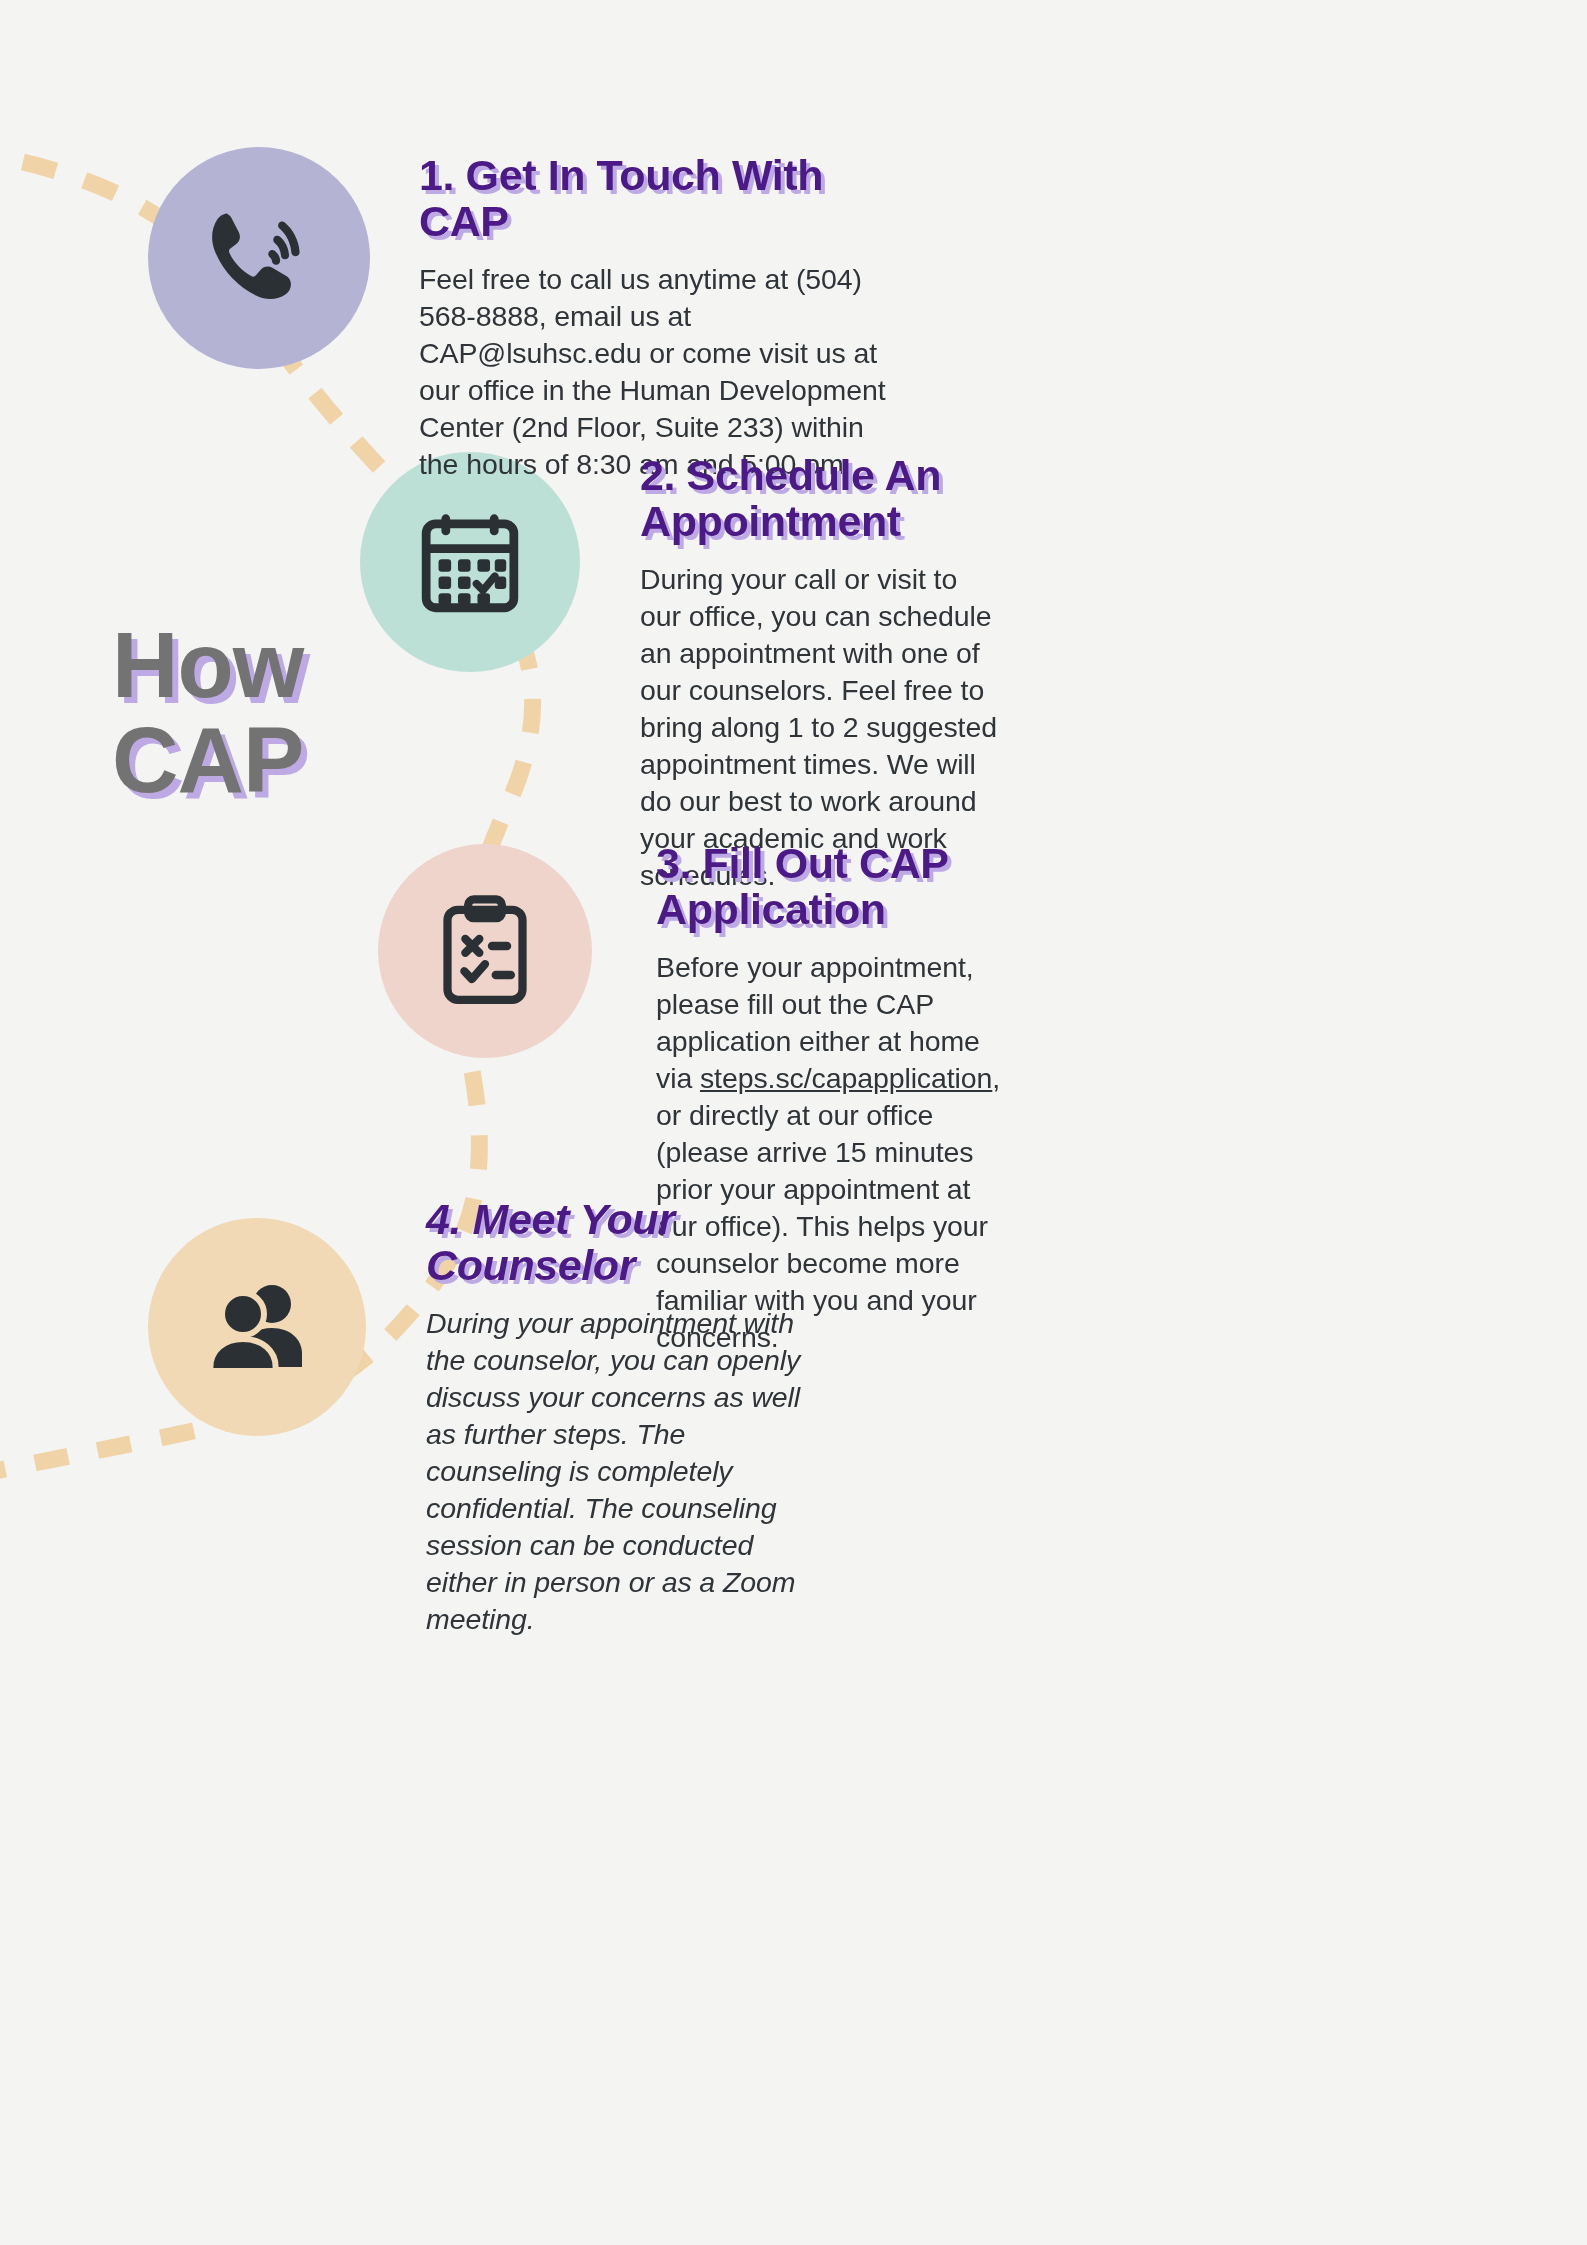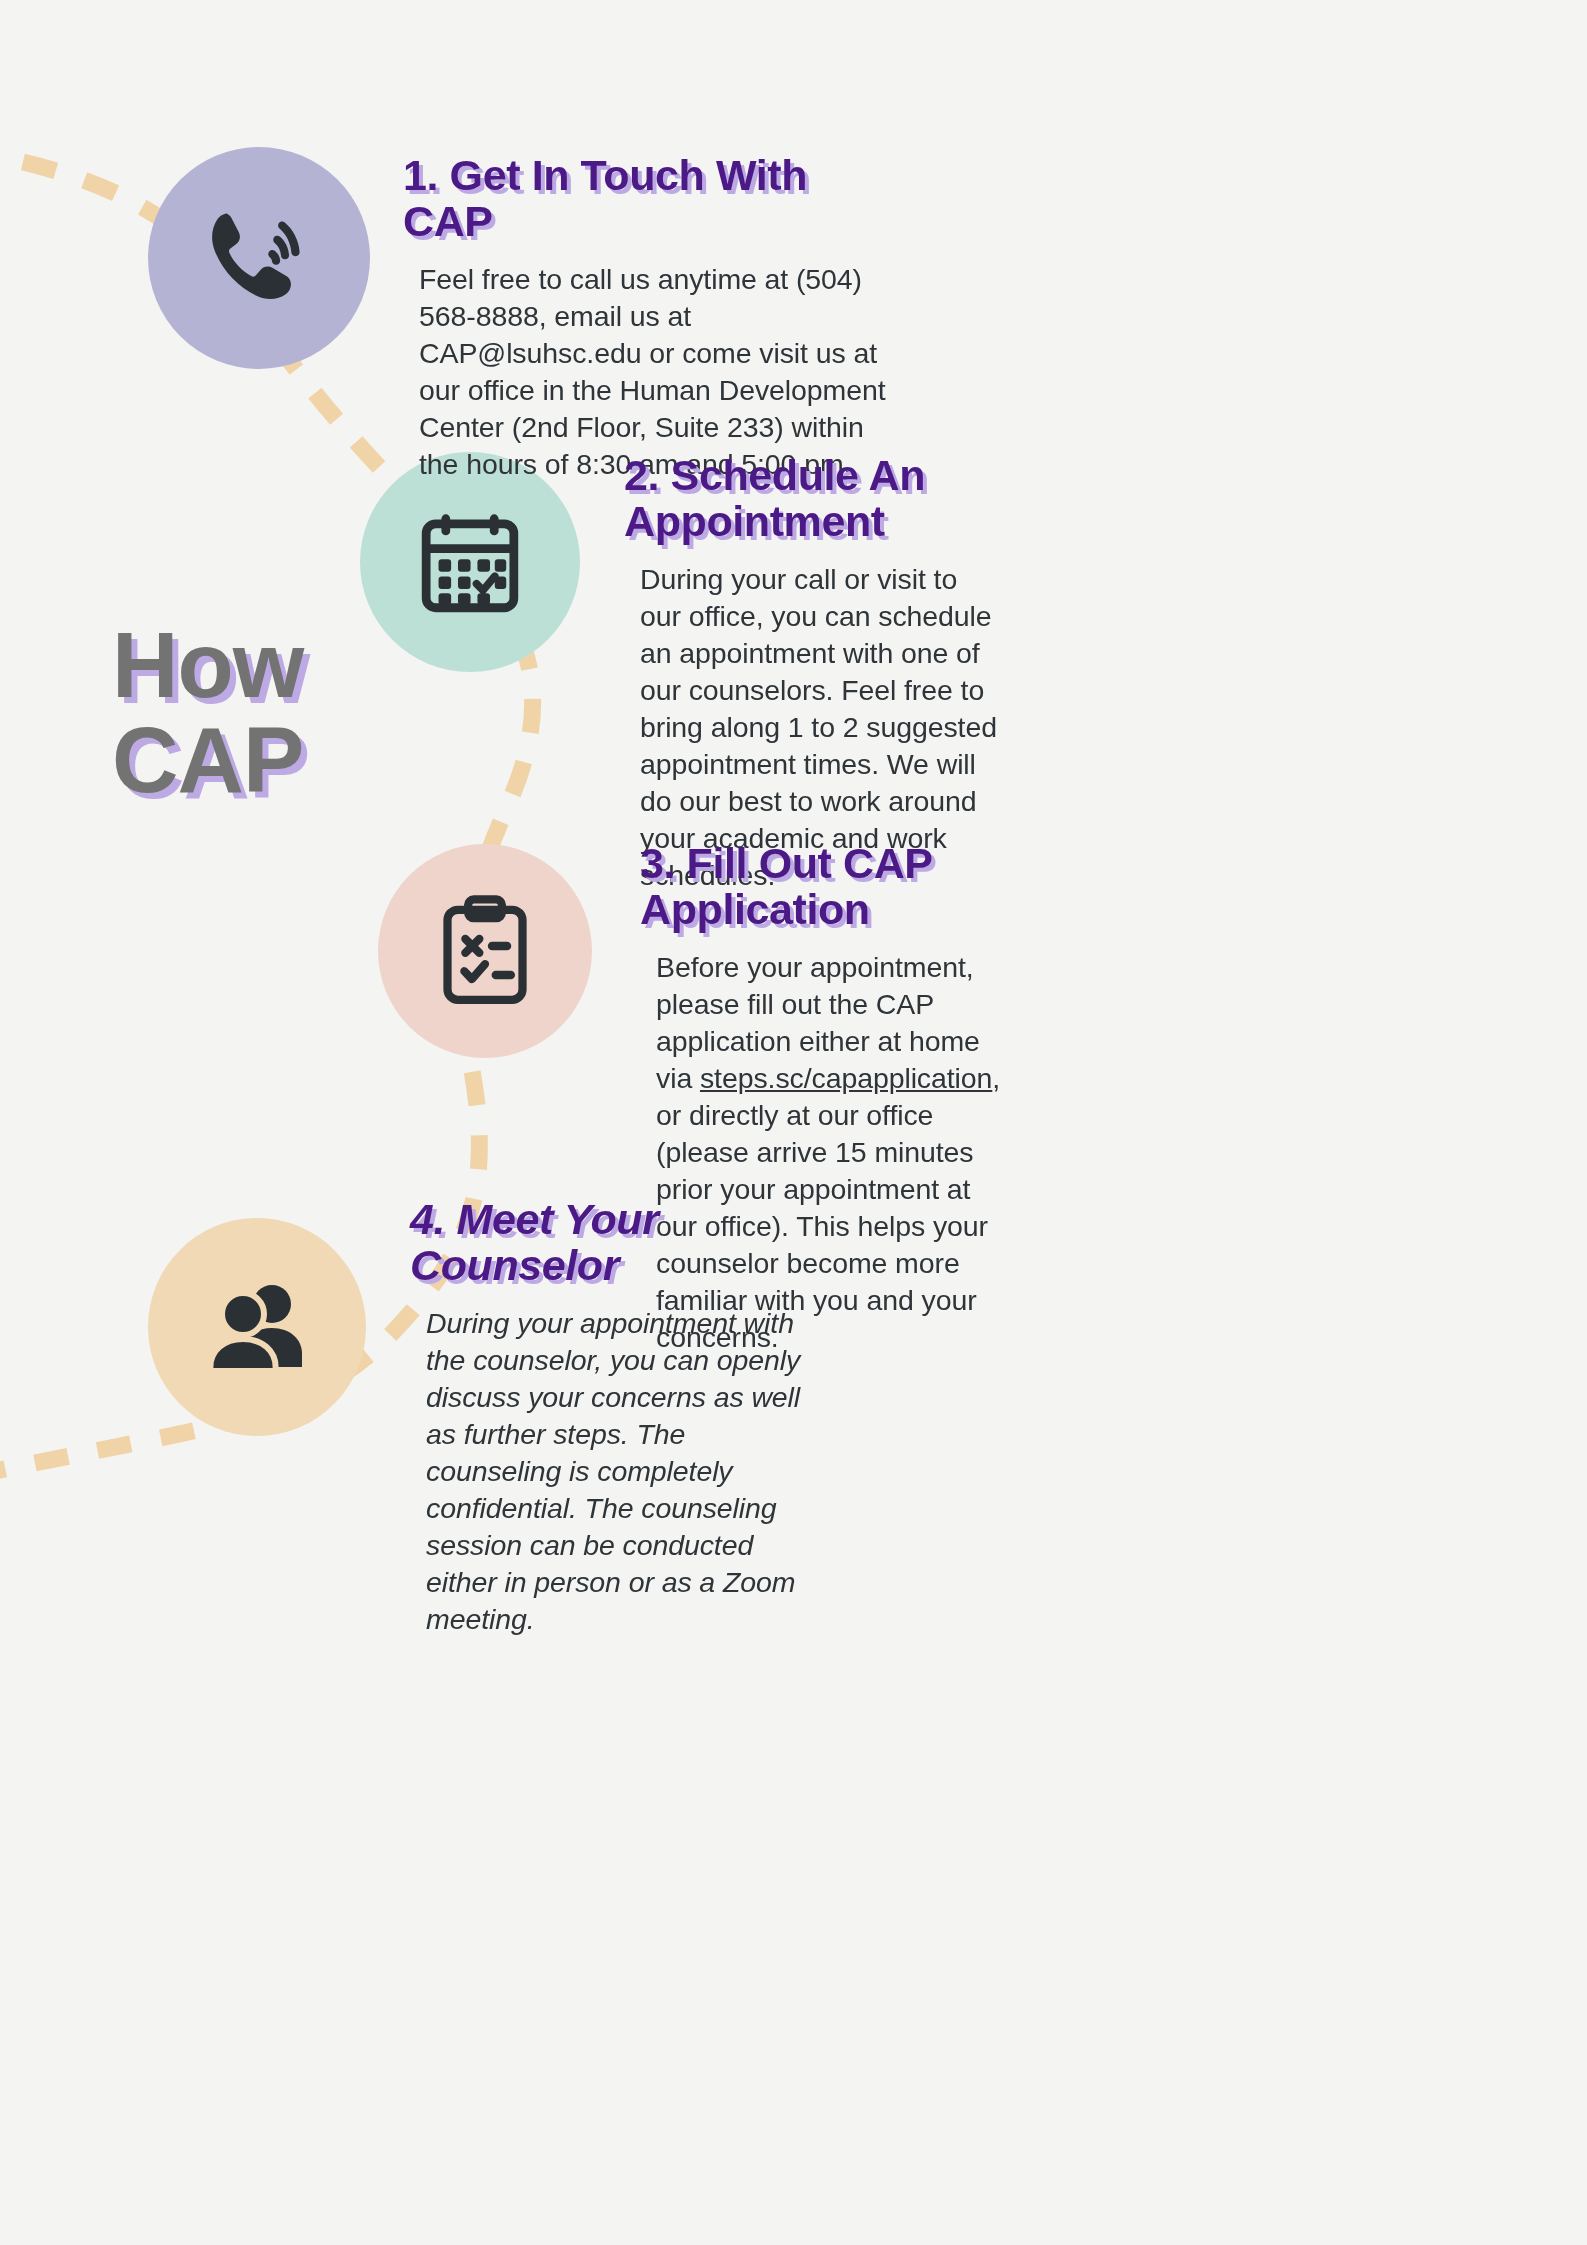--- a/index.html
+++ b/index.html
@@ -21,21 +21,21 @@
   .circle svg{display:block;}
 
   .block{position:absolute;z-index:3;}
 
   .heading{
     color:#4b1a86;
     font-weight:bold;
     font-size:43px;
     line-height:1.08;
     letter-spacing:-0.4px;
-    margin:0 0 16px 0;
+    margin:0 0 16px 16px;
     text-shadow:4px 4px 0 #bda9e3;
   }
   .body{
     color:#2e3438;
     font-size:28.5px;
     line-height:1.30;
     margin:16px;
     letter-spacing:-0.1px;
   }
   .body a, .link{

